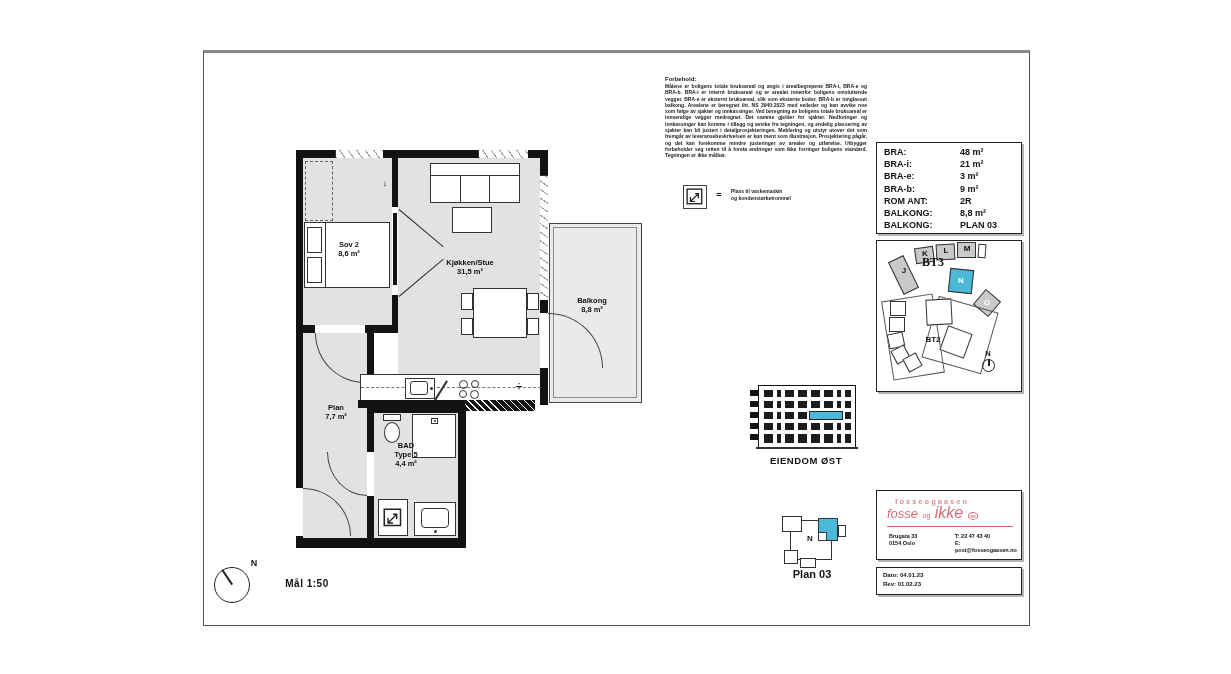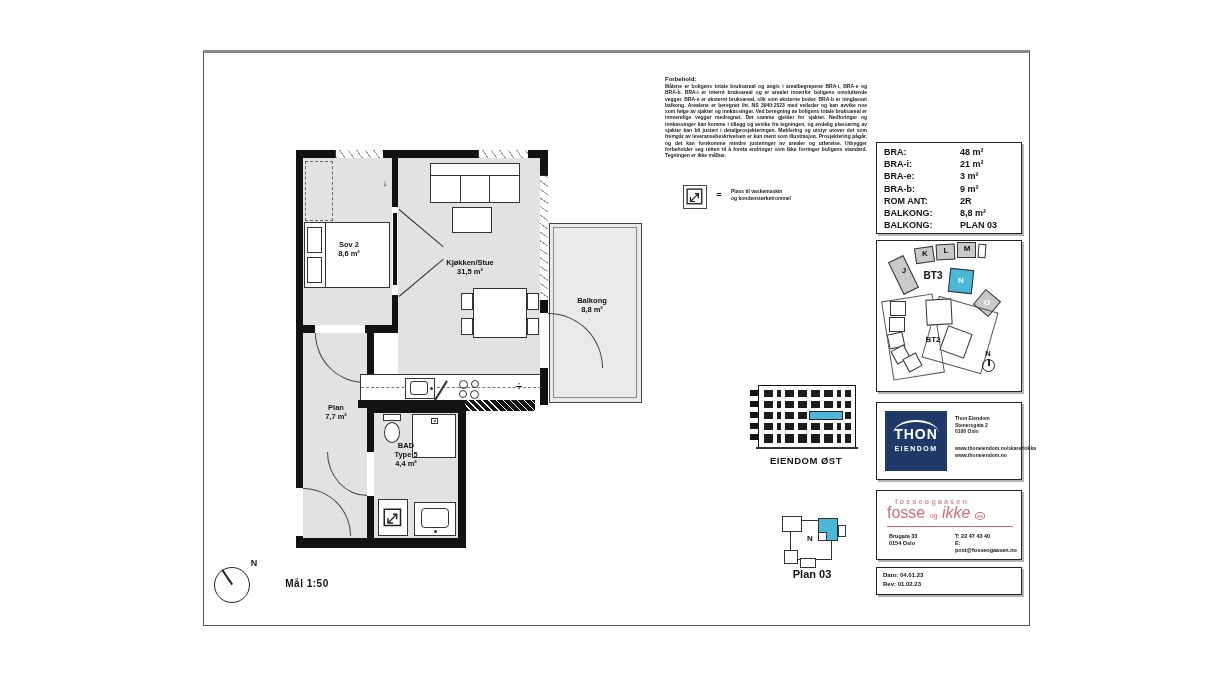--- a/index.html
+++ b/index.html
@@ -284,58 +284,46 @@
   <div class="box" style="left:876px;top:240px;width:146px;height:152px;">
     <div class="shape gray" style="left:18px;top:16px;width:17px;height:36px;transform:rotate(-26deg);"></div>
     <div class="shape gray" style="left:38px;top:6px;width:19px;height:16px;transform:rotate(-8deg);"></div>
     <div class="shape gray" style="left:59px;top:3px;width:19px;height:16px;transform:rotate(-3deg);"></div>
     <div class="shape gray" style="left:80px;top:1px;width:19px;height:16px;"></div>
     <div class="shape" style="left:101px;top:3px;width:8px;height:14px;background:#fff;transform:rotate(4deg);"></div>
     <div class="lbl" style="left:27px;top:25px;font-size:8px;">J</div>
     <div class="lbl" style="left:48px;top:8px;font-size:8px;">K</div>
     <div class="lbl" style="left:69px;top:5px;font-size:8px;">L</div>
     <div class="lbl" style="left:90px;top:3px;font-size:8px;">M</div>
-    <div class="lbl" style="left:56px;top:29px;font-size:10px;">BT3</div>
+    <div class="lbl" style="left:56px;top:14px;font-size:12px;font-family:Liberation Serif, serif;">BT3</div>
     <div class="shape cyan" style="left: 72px; top: 28px; width: 24px; height: 24px; transform: rotate(6deg); border-width: 1.5px; background: rgb(76, 184, 216);"></div>
     <div class="lbl" style="left:84px;top:35px;font-size:8px;color:#fff;">N</div>
     <div class="shape gray" style="left:100px;top:52px;width:20px;height:20px;transform:rotate(40deg);"></div>
     <div class="lbl" style="left:110px;top:57px;font-size:8px;color:#fff;">O</div>
 
     <div class="shape" style="left:10px;top:56px;width:52px;height:80px;border-color:#555;transform:rotate(-9deg);background:transparent;"></div>
     <div class="shape" style="left:52px;top:62px;width:62px;height:64px;border-color:#555;transform:rotate(16deg);background:transparent;"></div>
     <div class="shape" style="left:13px;top:60px;width:16px;height:15px;background:#fff;"></div>
     <div class="shape" style="left:12px;top:76px;width:16px;height:15px;background:#fff;"></div>
     <div class="shape" style="left:11px;top:92px;width:16px;height:15px;background:#fff;transform:rotate(-12deg);"></div>
     <div class="shape" style="left:16px;top:106px;width:15px;height:15px;background:#fff;transform:rotate(-28deg);"></div>
     <div class="shape" style="left:28px;top:114px;width:15px;height:15px;background:#fff;transform:rotate(-28deg);"></div>
     <div class="shape" style="left:49px;top:58px;width:26px;height:26px;background:#fff;transform:rotate(-3deg);"></div>
     <div class="shape" style="left:66px;top:88px;width:26px;height:26px;background:#fff;transform:rotate(20deg);"></div>
     <div class="lbl" style="left:56px;top:94px;font-size:8px;">BT2</div>
     <div class="lbl" style="left:111px;top:108px;font-size:7.5px;">N</div>
     <div class="circ" style="left:105px;top:118px;width:13px;height:13px;border:1.5px solid #222;"></div>
     <div class="thinln" style="left:111px;top:118px;width:1.5px;height:7px;background:#222;"></div>
   </div>
 
-  <div class="box" style="left:876px;top:402px;width:146px;height:78px;">
-    <div class="abs" style="left:8px;top:8px;width:62px;height:60px;background:#1f3a68;">
-      <div class="abs" style="left:8px;top:9px;width:46px;height:12px;border-top:2px solid #fff;border-radius:50% 50% 0 0/100% 100% 0 0;"></div>
-      <div class="lbl" style="left:31px;top:15px;font-size:14px;color:#fff;letter-spacing:1px;">THON</div>
-      <div class="lbl" style="left:31px;top:34px;font-size:7px;color:#fff;letter-spacing:1.5px;">EIENDOM</div>
-    </div>
-    <div class="abs tiny pre" style="left:78px;top:12px;">Thon Eiendom
-Stenersgata 2
-0106 Oslo</div>
-    <div class="abs tiny pre" style="left:78px;top:42px;">www.thoneiendom.no/skarerlokka
-www.thoneiendom.no</div>
-  </div>
 
   <div class="box" style="left:876px;top:490px;width:146px;height:70px;">
     <div class="abs" style="left:18px;top:6px;font-size:7.5px;font-weight:bold;letter-spacing:2px;color:#e0909a;">fosseogaasen</div>
     <div class="abs" style="left:10px;top:13px;width:126px;height:22px;border-bottom:1px solid #d26a74;color:#d26a74;white-space:nowrap;">
-      <span style="font-size:16px;">fosse</span>
+      <span style="font-size:13px;font-style:italic;">fosse</span>
       <span style="font-size:7px;">og</span>
       <span style="font-size:16px;font-style:italic;">ikke</span>
       <span style="font-size:6px;border:1px solid #d26a74;border-radius:50%;padding:0 1px;">as</span>
     </div>
     <div class="abs pre" style="left:12px;top:42px;font-size:5.5px;line-height:7px;font-weight:bold;">Brugata 33
 0154 Oslo</div>
     <div class="abs pre" style="left:78px;top:42px;font-size:5.5px;line-height:7px;font-weight:bold;">T: 22 47 43 40
 E: post@fosseogaasen.no</div>
   </div>
 

